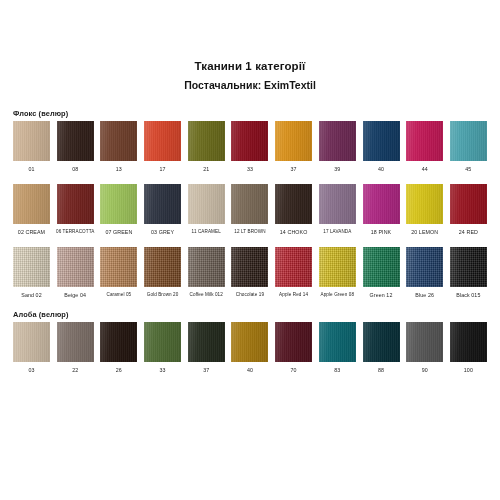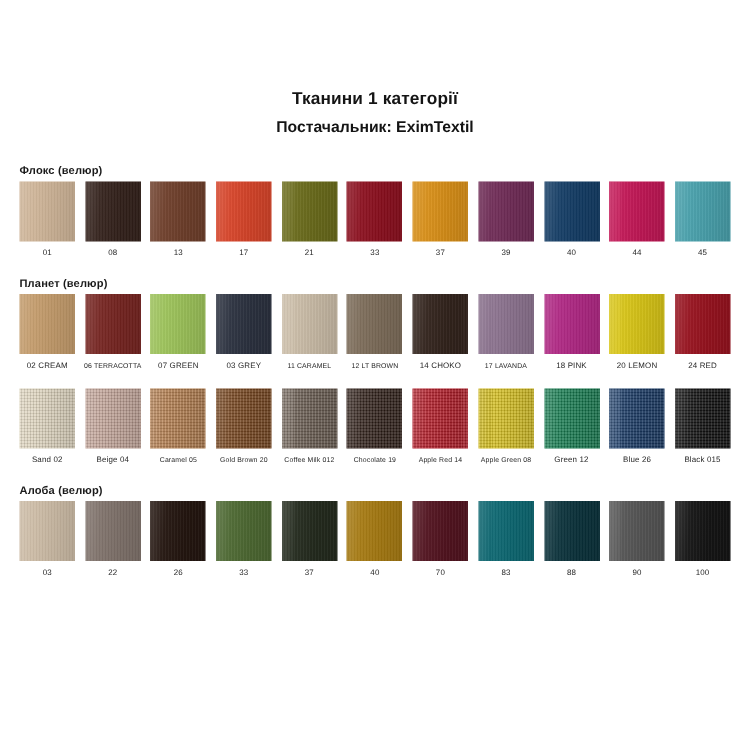--- a/index.html
+++ b/index.html
@@ -207,21 +207,20 @@
           <div class="swatch-cell">
             <div class="swatch tex-velour" style="background: rgb(74, 162, 173);">
               <div class="grain"></div>
               <div class="sheen"></div>
             </div>
             <div class="swatch-label">45</div>
           </div>
         </div>
       </div>
       <div class="section">
-        <div class="section-label">Планет (велюр)</div>
         <div class="swatch-row">
           <div class="swatch-cell">
             <div class="swatch tex-velour" style="background: rgb(194, 154, 106);">
               <div class="grain"></div>
               <div class="sheen"></div>
             </div>
             <div class="swatch-label">02 CREAM</div>
           </div>
           <div class="swatch-cell">
             <div class="swatch tex-velour" style="background: rgb(116, 35, 31);">

